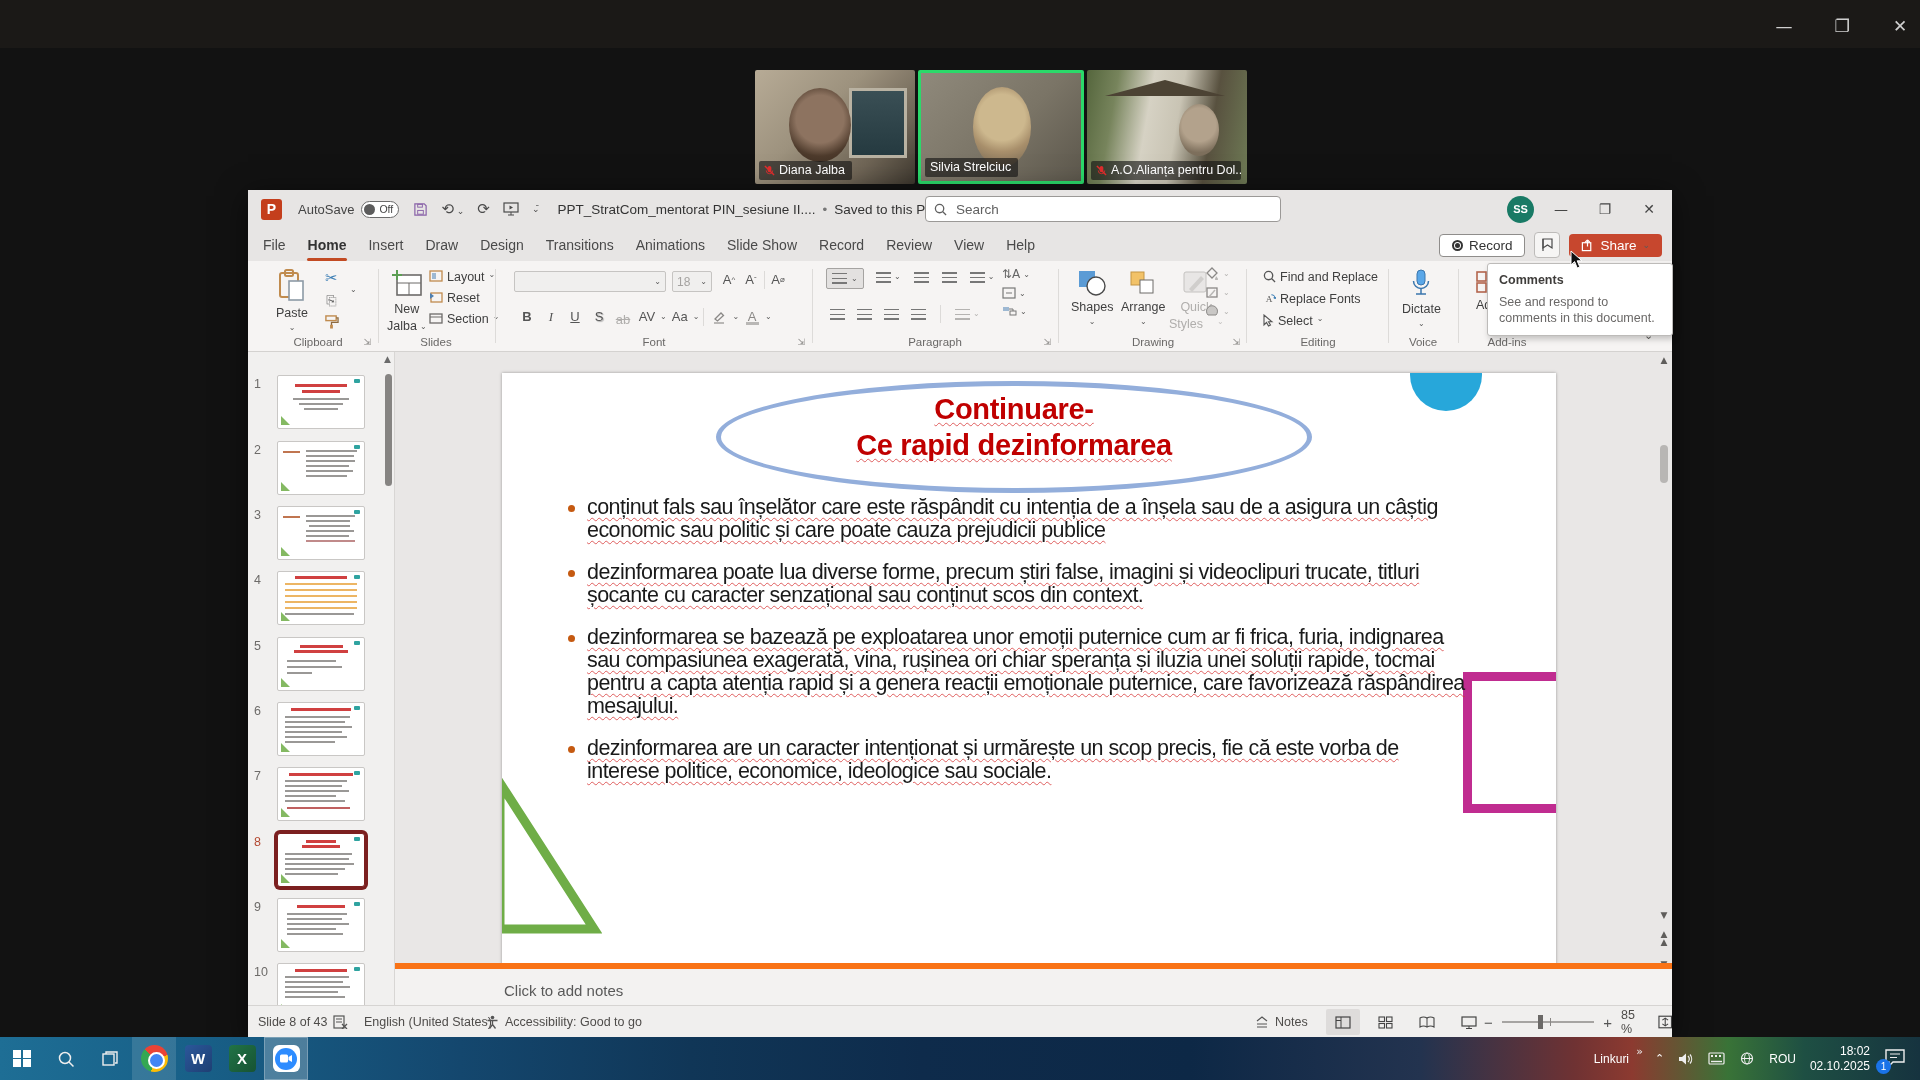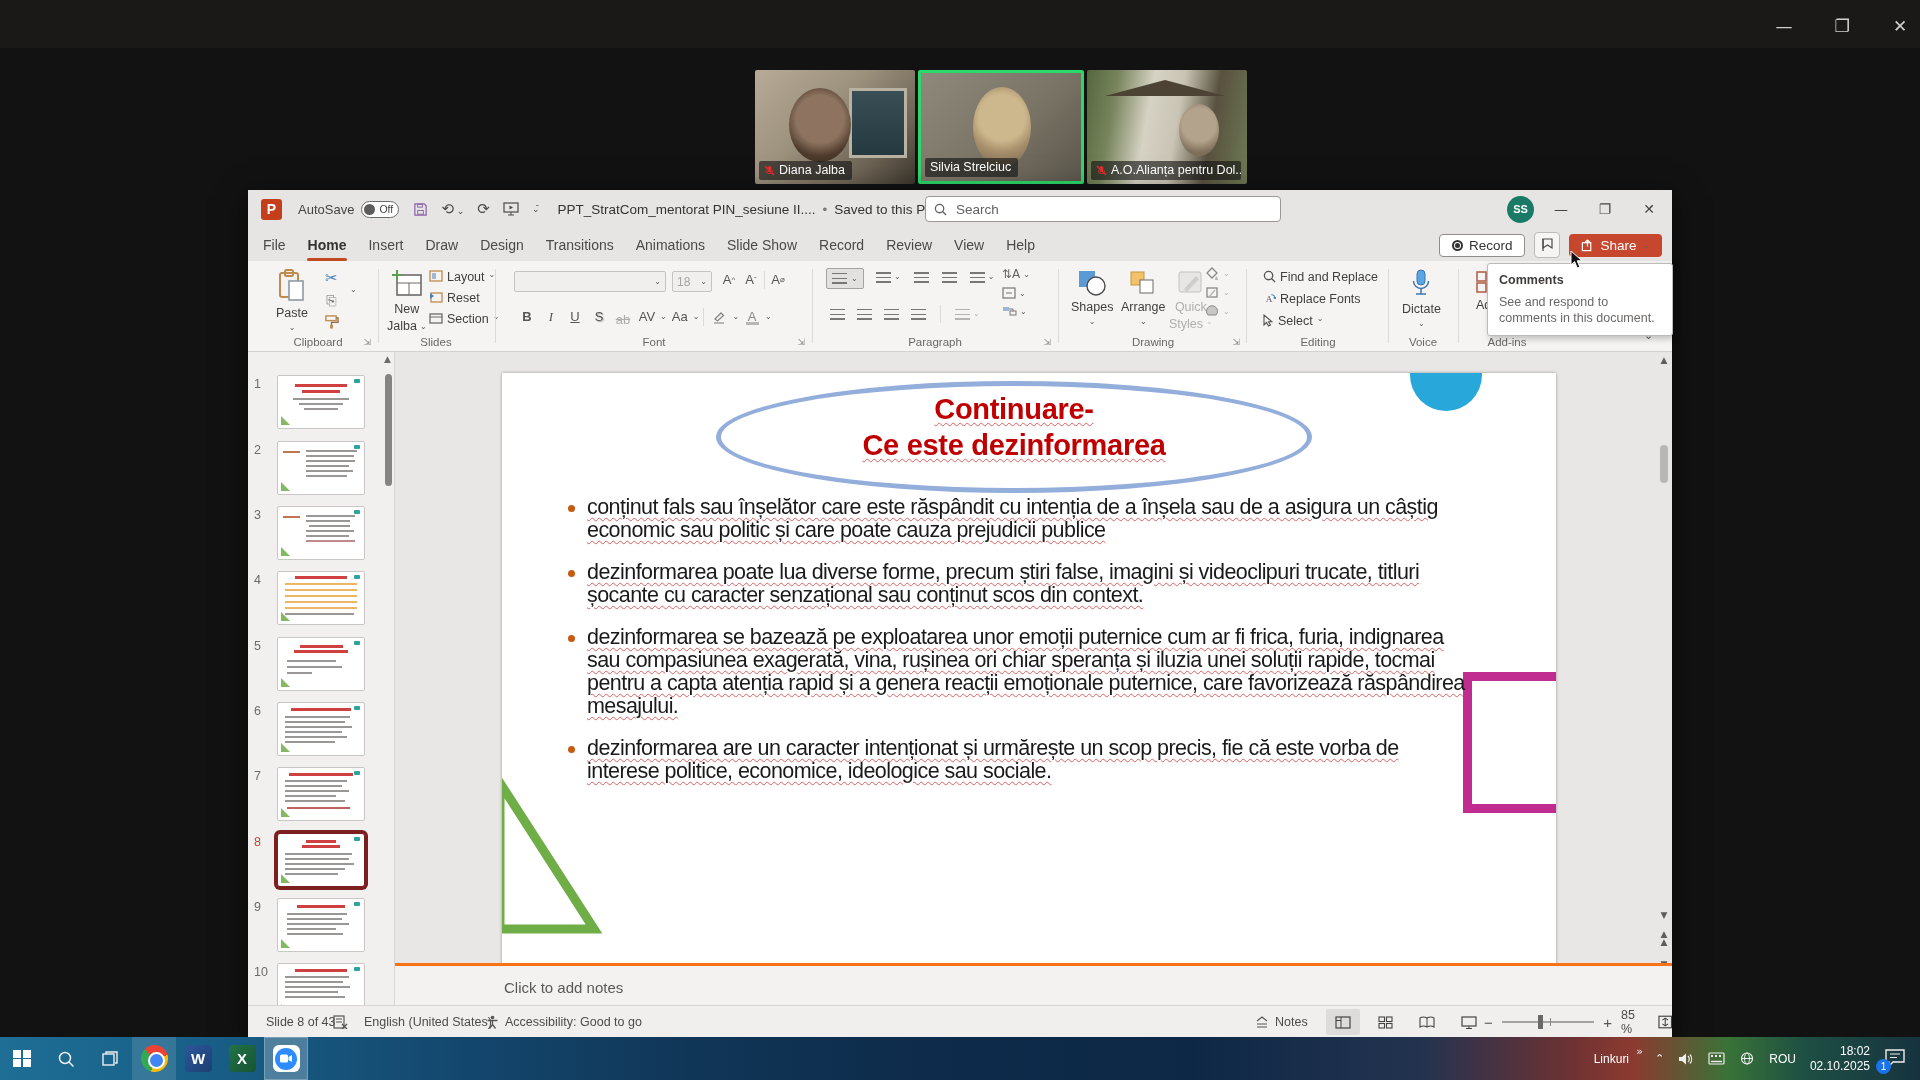--- a/index.html
+++ b/index.html
@@ -115,21 +115,21 @@
   .bullet{display:flex;gap:12px;margin-bottom:19px;}
   .bdot{flex:0 0 auto;width:7px;height:7px;border-radius:50%;background:#c55a11;margin-top:9px;}
   .sq{text-decoration-line:underline;text-decoration-style:wavy;text-decoration-color:rgba(214,48,48,.75);text-decoration-thickness:1px;text-underline-offset:3px;}
 
   
   .vscroll{position:absolute;right:2px;top:165px;width:12px;height:650px;}
   .vscroll .arr{position:absolute;left:0;width:12px;text-align:center;color:#5f5d5b;font-size:9px;font-family:"DejaVu Sans",sans-serif;}
   .vscroll .vthumb{position:absolute;left:2px;top:90px;width:8px;height:38px;background:#b8b6b4;border-radius:4px;}
 
   
-  .notesbar{position:absolute;left:147px;top:773px;width:1277px;height:42px;background:#f3f2f1;border-top:3px solid #f97316;}
+  .notesbar{position:absolute;left:147px;top:773px;width:1277px;height:42px;background:#f3f2f1;border-top:6px solid #f97316;}
   .notesbar .ph{position:absolute;left:109px;top:13px;font-size:15px;color:#595959;}
   .statusbar{position:absolute;left:0;top:815px;width:100%;height:32px;background:#f0efee;border-top:1px solid #d6d4d2;
              font-size:12.5px;color:#4e4c4a;}
   .sb{position:absolute;top:0;height:32px;display:flex;align-items:center;gap:6px;}
   .viewbtn{width:34px;height:26px;display:flex;align-items:center;justify-content:center;border-radius:2px;}
   .viewbtn.on{background:#dedcdb;}
   .ztrack{position:relative;width:96px;height:2px;background:#a6a4a2;}
   .ztrack .zthumb{position:absolute;left:36px;top:-6px;width:5px;height:14px;background:#6b6967;}
   .ztrack .zmid{position:absolute;left:48px;top:-3px;width:1px;height:8px;background:#8a8886;}
 
@@ -489,21 +489,21 @@
             <span class="chev">⌄</span>
           </div>
         </div>
         <div class="abs" style="left:106px;top:8px;color:#b0aeac;">
           <div class="bigbtn" style="color:#b0aeac;">
             <svg width="30" height="28" viewBox="0 0 30 28">
                 <rect x="3" y="3" width="22" height="20" rx="2" fill="#e8e6e5" stroke="#c4c2c0"></rect>
                 <path d="M8 20 20 7l3 3-12 13z" fill="#d0cecc"></path>
               </svg>
             <span>Quick</span>
-            <span style="display:flex;gap:3px;">
+            <span style="display:flex;gap:14px;">
                 <span>Styles</span>
                 <span class="chev dj" style="color:#c4c2c0;">⌄</span>
               </span>
           </div>
         </div>
         <div class="abs" style="left:142px;top:6px;display:flex;flex-direction:column;gap:6px;">
           <span style="display:flex;gap:4px;align-items:center;">
               <svg width="14" height="13" viewBox="0 0 14 13">
                 <path d="M7 1 12 6 7 11 2 6z" fill="none" stroke="#8a8886" stroke-width="1.3"></path>
                 <path d="M11 9c1 1.4 2 2.2 2 3a1.5 1.5 0 0 1-3 0c0-.8 1-1.6 1-3z" fill="#b9b7b5"></path>
@@ -733,21 +733,21 @@
       <div class="pscroll">
         <span class="parr dj">▲</span>
         <div class="pthumb"></div>
       </div>
     </div>
 
     <div class="canvas">
       <div class="ellipse"></div>
       <div class="slide-title">
         <div class="sq">Continuare-</div>
-        <div class="sq">Ce este dezinformarea</div>
+        <div class="sq">Ce rapid dezinformarea</div>
       </div>
       <div class="bluecircle"></div>
       <svg class="greentri" width="110" height="160" viewBox="0 0 110 160">
           <polygon points="8,6 102,152 8,152" fill="none" stroke="#6fad47" stroke-width="9"></polygon>
         </svg>
       <div class="magbracket"></div>
       <div class="bullets">
         <div class="bullet">
             <span class="bdot"></span>
             <span class="sq">conținut fals sau înșelător care este răspândit cu intenția de a înșela sau de a asigura un câștig economic sau politic și care poate cauza prejudicii publice</span>
@@ -773,21 +773,21 @@
       <span class="arr dj" style="top:555px;">▼</span>
       <span class="arr dj" style="top:575px;line-height:8px;">▲<br>▲</span>
       <span class="arr dj" style="top:605px;line-height:8px;">▼<br>▼</span>
     </div>
 
     <div class="notesbar">
       <div class="ph">Click to add notes</div>
     </div>
 
     <div class="statusbar">
-      <div class="sb" style="left:18px;justify-content:center;">
+      <div class="sb" style="left:10px;justify-content:center;">
           <span>Slide 8 of 43</span>
         </div>
       <div class="sb" style="left:85px;">
         <svg width="15" height="14" viewBox="0 0 15 14">
             <rect x="1" y="1" width="10" height="12" fill="none" stroke="#555" stroke-width="1.2"></rect>
             <line x1="3" y1="4" x2="9" y2="4" stroke="#555"></line>
             <line x1="3" y1="7" x2="9" y2="7" stroke="#555"></line>
             <path d="M9 9l5 5m0-5-5 5" stroke="#555" stroke-width="1.3"></path>
           </svg>
       </div>

